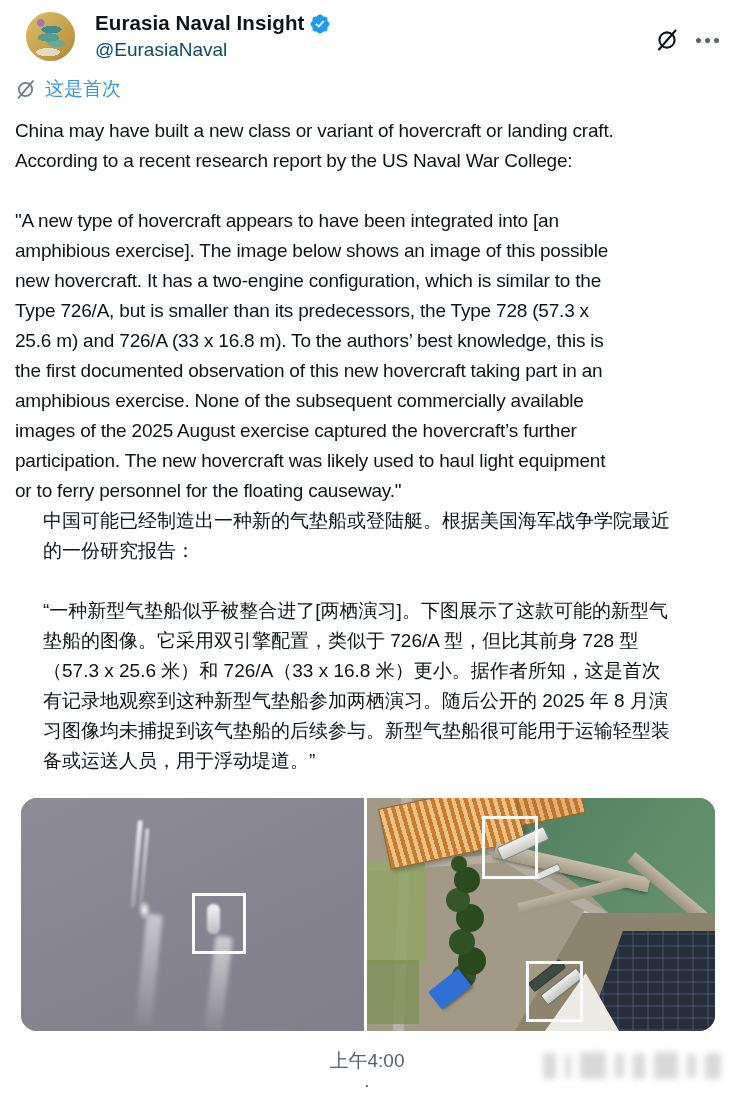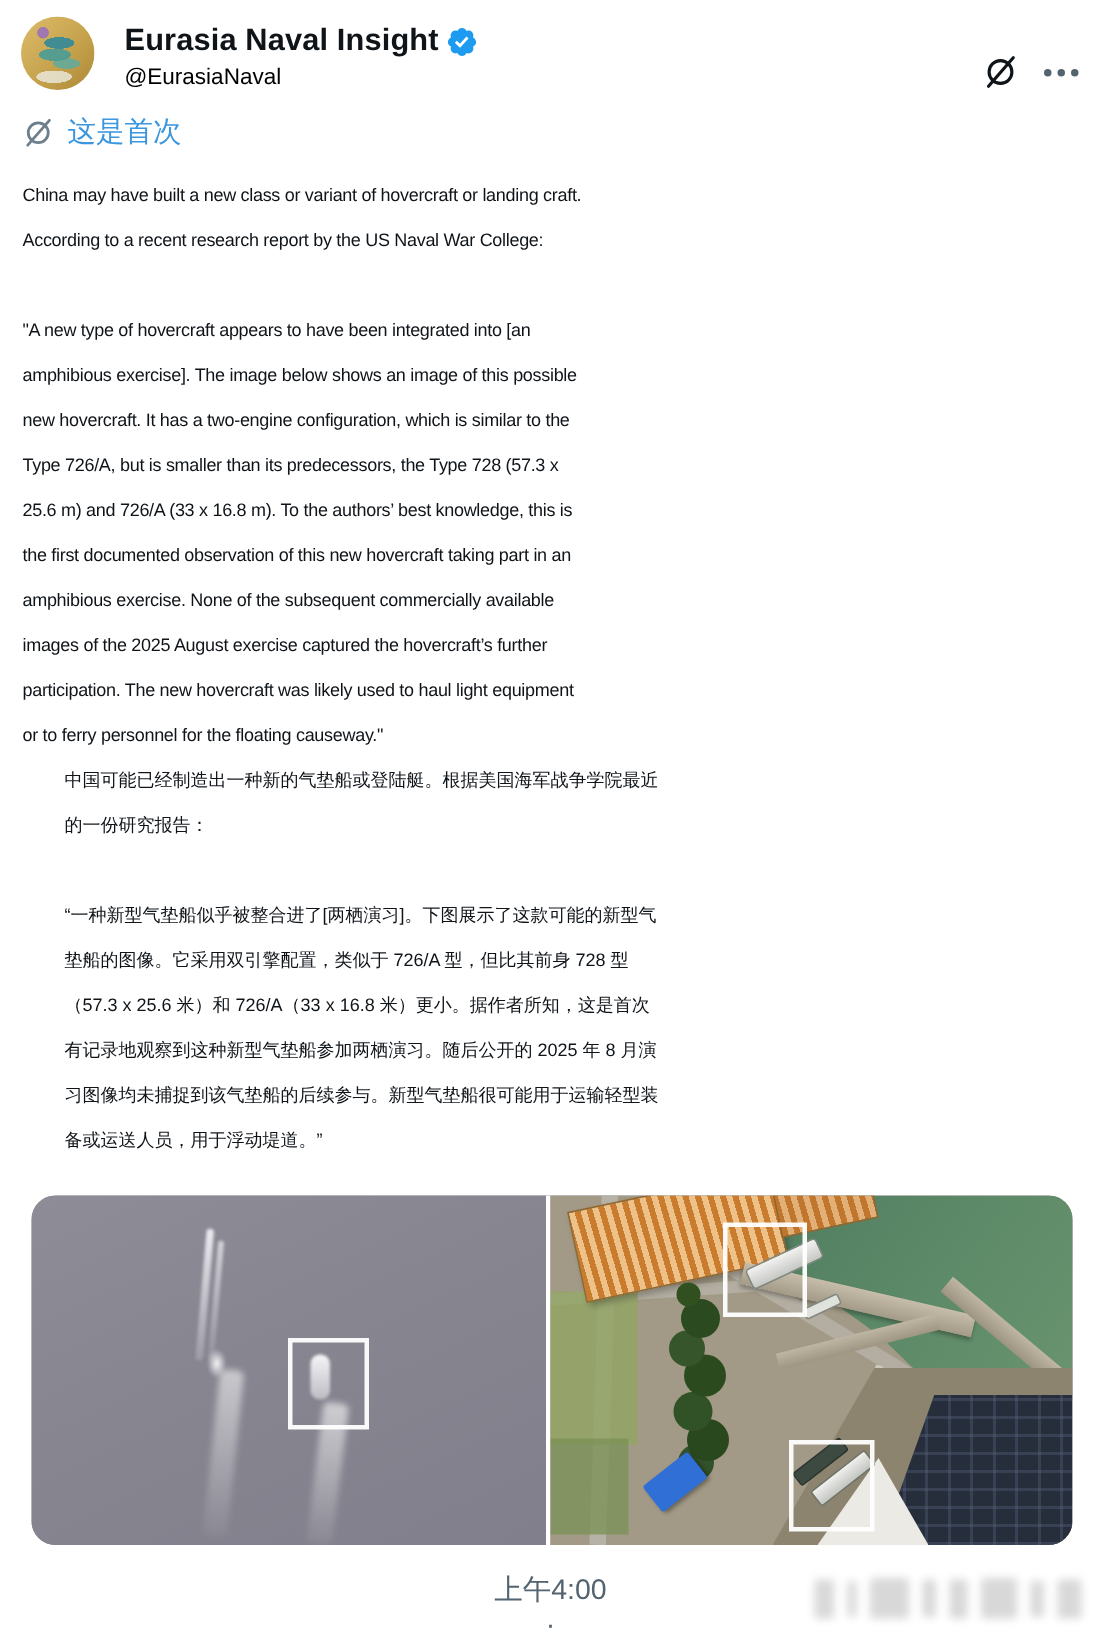--- a/index.html
+++ b/index.html
@@ -1,49 +1,49 @@
 <!DOCTYPE html>
 <html><head>
 <meta charset="utf-8">
 <style>
   * { margin:0; padding:0; box-sizing:border-box; }
   html,body { background:#ffffff; }
   body { font-family:"Liberation Sans", sans-serif; color:#0f1419; }
   .page { position:relative; width:735px; height:1095px; background:#fff; overflow:hidden; }
 
   
-  .header { display:flex; align-items:flex-end; padding:11px 16px 0 14px; }
+  .header { display:flex; align-items:center; padding:11px 16px 0 26px; }
   .avatar {
     width:49px; height:49px; border-radius:50%; flex:0 0 auto; cursor:pointer;
     background:
       radial-gradient(circle at 30% 22%, rgba(150,110,190,.85) 0 7%, transparent 8%),
       radial-gradient(ellipse 34% 13% at 52% 36%, rgba(58,138,150,.95) 0 60%, transparent 61%),
       radial-gradient(ellipse 36% 14% at 46% 52%, rgba(74,156,150,.9) 0 60%, transparent 61%),
       radial-gradient(ellipse 30% 12% at 62% 64%, rgba(96,170,160,.85) 0 60%, transparent 61%),
       radial-gradient(ellipse 40% 14% at 45% 82%, rgba(235,235,225,.8) 0 60%, transparent 61%),
       linear-gradient(135deg,#dcbc6a,#c4a04a 60%,#ab8838);
   }
   .id-block { margin-left:20px; flex:1 1 auto; min-width:0; }
   .name-row { display:flex; align-items:center; gap:5px; }
   .display-name { font-weight:bold; font-size:20.5px; letter-spacing:.1px; cursor:pointer; }
   .verified { width:22px; height:22px; flex:0 0 auto; margin-top:2px; }
-  .handle { color:#000000; font-size:15px; margin-top:4px; }
+  .handle { color:#0c4a6e; font-size:19px; margin-top:4px; }
   .header-actions { display:flex; align-items:center; gap:17px; padding-top:8px; flex:0 0 auto; }
   .grok-btn svg { display:block; cursor:pointer; }
   .more-btn { display:flex; gap:4px; align-items:center; cursor:pointer; padding:4px 0; }
   .more-btn i { width:5px; height:5px; border-radius:50%; background:#536471; display:block; }
 
   
   .translate-row { display:flex; align-items:center; gap:9px; margin:15px 16px 0 15px; cursor:pointer; width:max-content; }
   .translate-row svg { display:block; }
   .translate-label { color:#3c97df; font-size:19px; }
 
   
   .text-block {
-    padding:0 0 0 15px; margin-top:14px; font-size:12px; line-height:30px;
+    padding:0 0 0 15px; margin-top:14px; font-size:19px; line-height:30px;
     white-space:pre; letter-spacing:-.2px; overflow:hidden;
   }
   .text-block.chinese { margin-top:0; letter-spacing:0;margin-left:28px; }
 
   
   .media-card {
     position:relative; margin:22px 20px 0 21px; width:694px; height:233px;
     border-radius:16px; overflow:hidden; display:flex; cursor:pointer;
     background:#888;
   }

